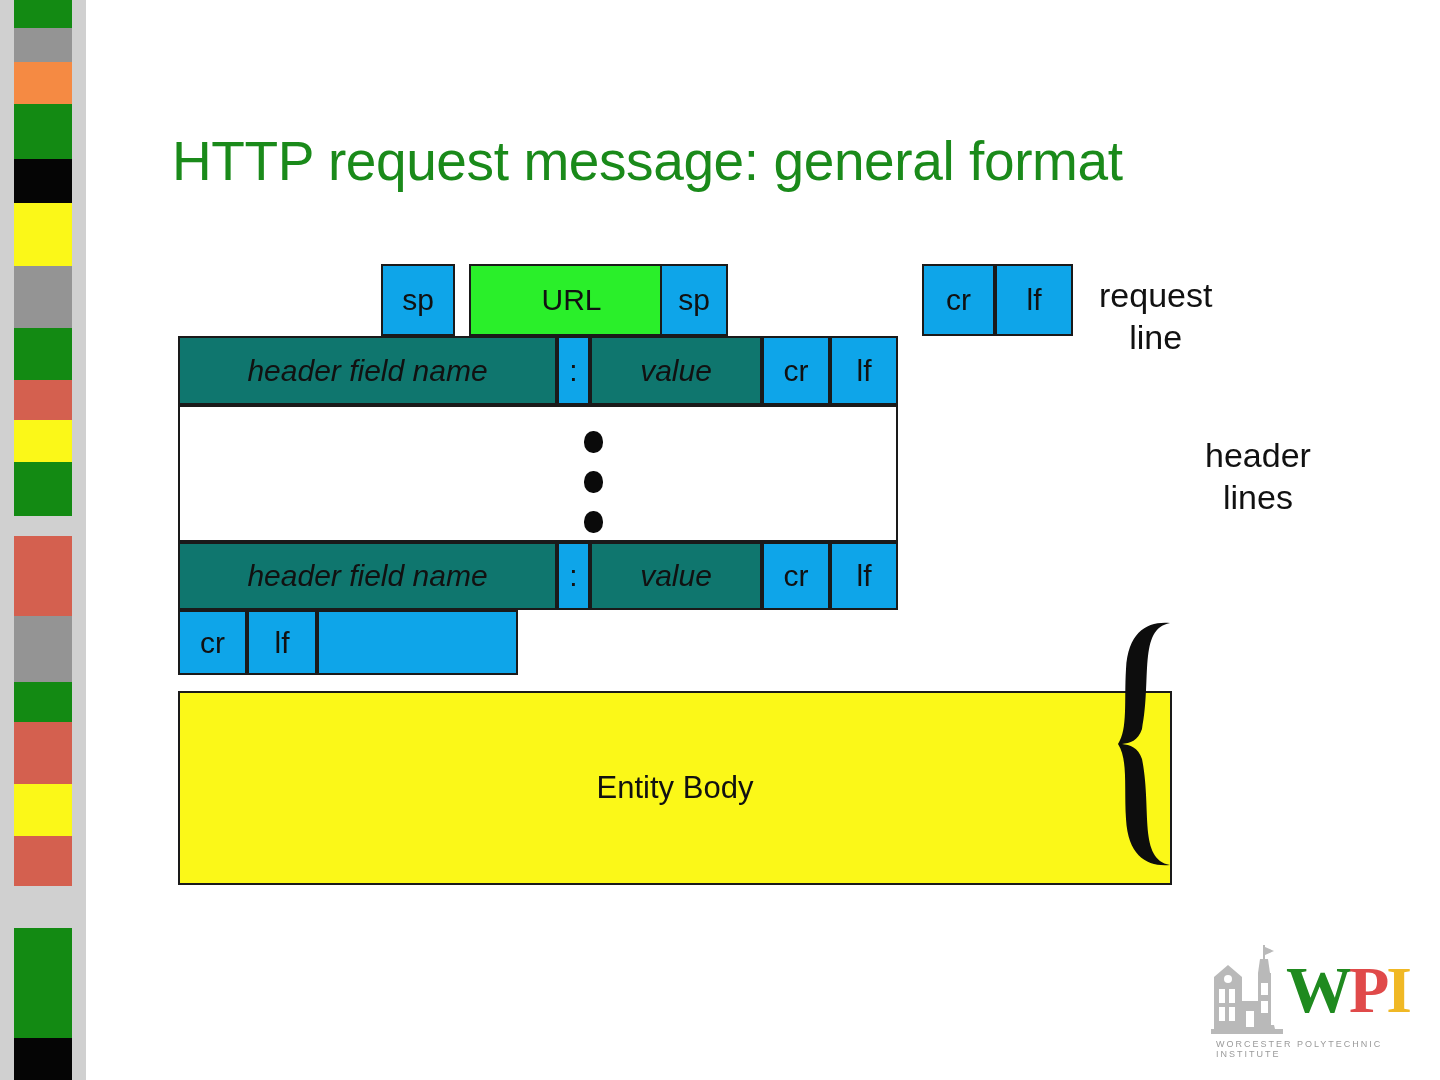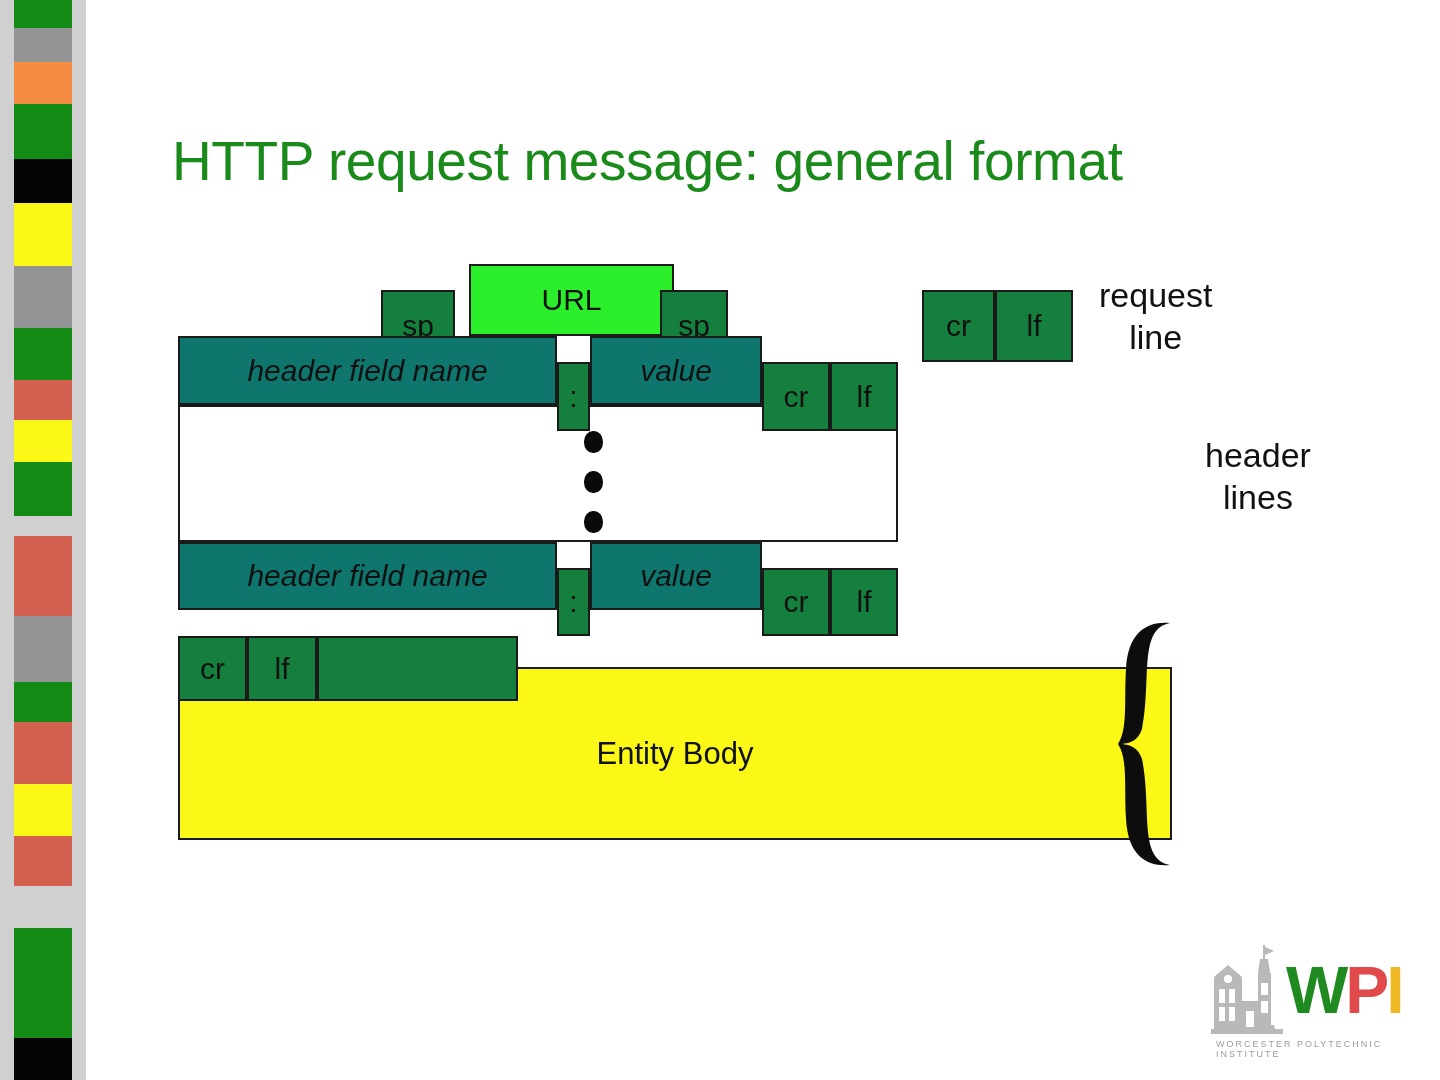--- a/index.html
+++ b/index.html
@@ -72,21 +72,21 @@
     align-items: center;
     justify-content: center;
     font-family: "Liberation Sans", sans-serif;
     color: #111111;
     font-size: 30px;
     white-space: nowrap;
     overflow: hidden;
   }
   .cell.green  { background: #2aef2a; }
   .cell.magenta{ background: #0f766e; font-style: italic; }
-  .cell.white  { background: #15803d; margin-top: 26px; }
+  .cell.white  { background: #0ea5e9; }
   .cell.yellow { background: #fbf818; font-size: 31px; }
 
   .dots-cell {
     position: absolute;
     box-sizing: border-box;
     border: 2px solid #1a1a1a;
     background: #ffffff;
   }
   .dot {
     position: absolute;
@@ -120,21 +120,21 @@
     position: absolute;
     left: 1208px;
     top: 935px;
     width: 222px;
     height: 130px;
   }
   #wpi-word {
     position: absolute;
     left: 78px;
     top: 22px;
-    font-family: Liberation Sans, sans-serif;
+    font-family: Liberation Serif, serif;
     font-weight: bold;
     font-size: 66px;
     line-height: 66px;
     letter-spacing: -3px;
   }
   #wpi-w { color: #1f8a1f; }
   #wpi-p { color: #e04a4a; }
   #wpi-i { color: #f0b825; }
   #wpi-tagline {
     position: absolute;
@@ -185,21 +185,21 @@
   <div class="dots-cell" id="row-ellipsis" style="left: 0px; top: 141px; width: 720px; height: 137px;">
     <span class="dot" style="top: 24px; left: 404px; transform: none;"></span>
     <span class="dot" style="top: 64px; left: 404px; transform: none;"></span>
     <span class="dot" style="top: 104px; left: 404px; transform: none;"></span>
   </div>
 
   <div id="row-header-bottom"></div>
 
   <div id="row-blank-line"></div>
 
-  <div class="cell yellow" id="entity-body-cell" style="left: 0px; top: 403px; width: 994px; height: 173px;">Entity Body</div>
+  <div class="cell yellow" id="entity-body-cell" style="left: 0px; top: 427px; width: 994px; height: 194px;">Entity Body</div>
 
   <svg id="brace-header" viewBox="0 0 80 250">
     <path d="M62 4 C30 10, 44 60, 34 110 C30 122, 22 124, 14 125 C22 126, 30 128, 34 140
              C44 190, 30 240, 62 246 C40 248, 20 238, 18 200 C16 168, 20 140, 10 125
              C20 110, 16 82, 18 50 C20 12, 40 2, 62 4 Z" fill="#0d0d0d"></path>
   </svg>
 
   <div class="annot" id="annot-header-lines" style="left: 1027px; top: 170px;">header
 lines</div>
   <div class="annot" id="annot-request-line" style="left: 921px; top: 10px;">request

